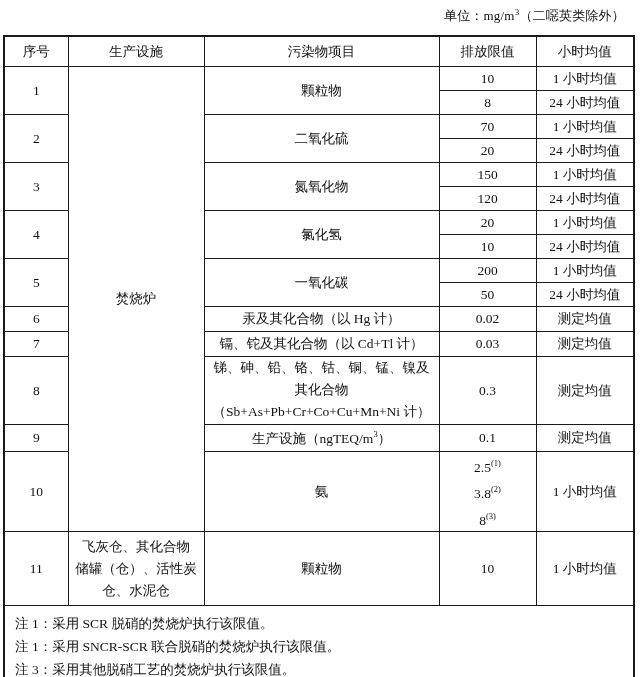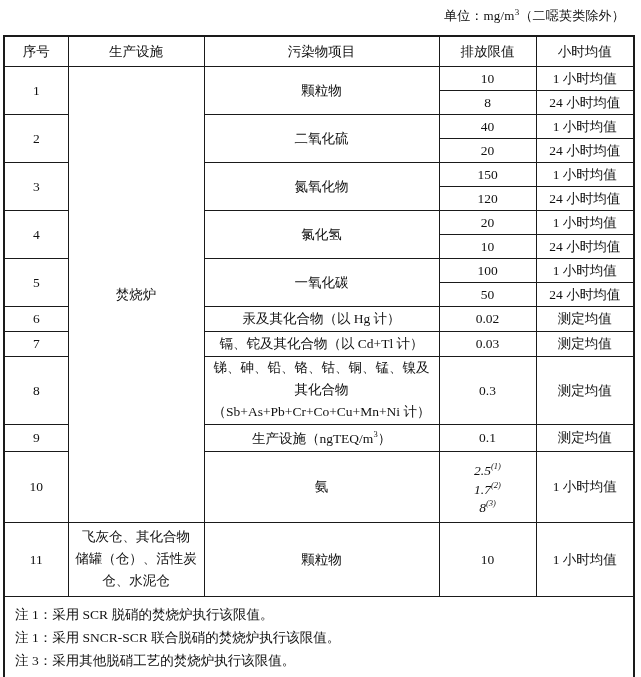--- a/index.html
+++ b/index.html
@@ -40,21 +40,21 @@
 
   tr.h-header  { height: 30px; }
   tr.h-sub     { height: 24px; }
   tr.h-single  { height: 25px; }
   tr.h-row8    { height: 68px; }
   tr.h-row9    { height: 27px; }
   tr.h-row10   { height: 71px; }
   tr.h-row11   { height: 74px; }
 
   .multiline div { line-height: 22px; }
-  .limit-stack div { line-height: 15px; font-style: italic; }
+  .limit-stack div { line-height: 22px; }
 
   td.notes-cell {
     text-align: left;
     padding: 6px 10px 8px 10px;
     line-height: 23px;
     font-size: 13.5px;
   }
 </style>
 </head>
 <body>
@@ -89,21 +89,21 @@
       <td>1 小时均值</td>
     </tr>
     <tr class="h-sub">
       <td>8</td>
       <td>24 小时均值</td>
     </tr>
 
     <tr class="h-sub">
       <td rowspan="2">2</td>
       <td rowspan="2">二氧化硫</td>
-      <td>40</td>
+      <td>70</td>
       <td>1 小时均值</td>
     </tr>
     <tr class="h-sub">
       <td>20</td>
       <td>24 小时均值</td>
     </tr>
 
     <tr class="h-sub">
       <td rowspan="2">3</td>
       <td rowspan="2">氮氧化物</td>
@@ -122,21 +122,21 @@
       <td>1 小时均值</td>
     </tr>
     <tr class="h-sub">
       <td>10</td>
       <td>24 小时均值</td>
     </tr>
 
     <tr class="h-sub">
       <td rowspan="2">5</td>
       <td rowspan="2">一氧化碳</td>
-      <td>100</td>
+      <td>200</td>
       <td>1 小时均值</td>
     </tr>
     <tr class="h-sub">
       <td>50</td>
       <td>24 小时均值</td>
     </tr>
 
     <tr class="h-single">
       <td>6</td>
       <td>汞及其化合物（以 Hg 计）</td>
@@ -167,21 +167,21 @@
       <td><span>生产设施（ngTEQ/m</span><sup>3</sup><span>）</span></td>
       <td>0.1</td>
       <td>测定均值</td>
     </tr>
 
     <tr class="h-row10">
       <td>10</td>
       <td>氨</td>
       <td class="limit-stack">
         <div><span>2.5</span><sup>(1)</sup></div>
-        <div><span>1.7</span><sup>(2)</sup></div>
+        <div><span>3.8</span><sup>(2)</sup></div>
         <div><span>8</span><sup>(3)</sup></div>
       </td>
       <td>1 小时均值</td>
     </tr>
 
     <tr class="h-row11">
       <td>11</td>
       <td class="multiline">
         <div>飞灰仓、其化合物</div>
         <div>储罐（仓）、活性炭</div>

